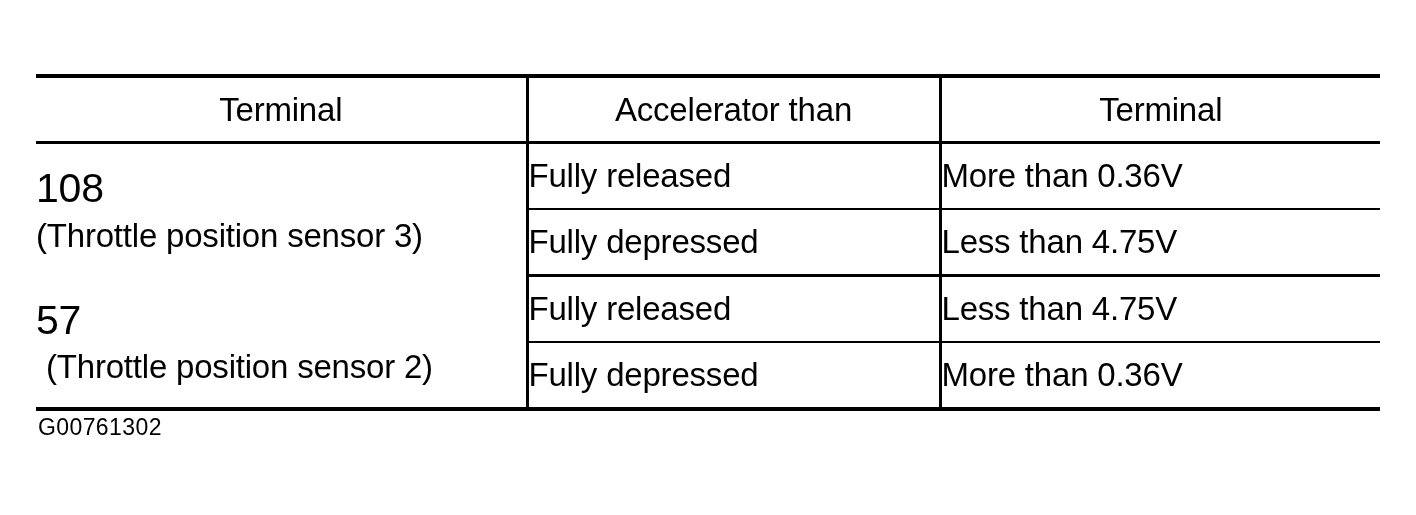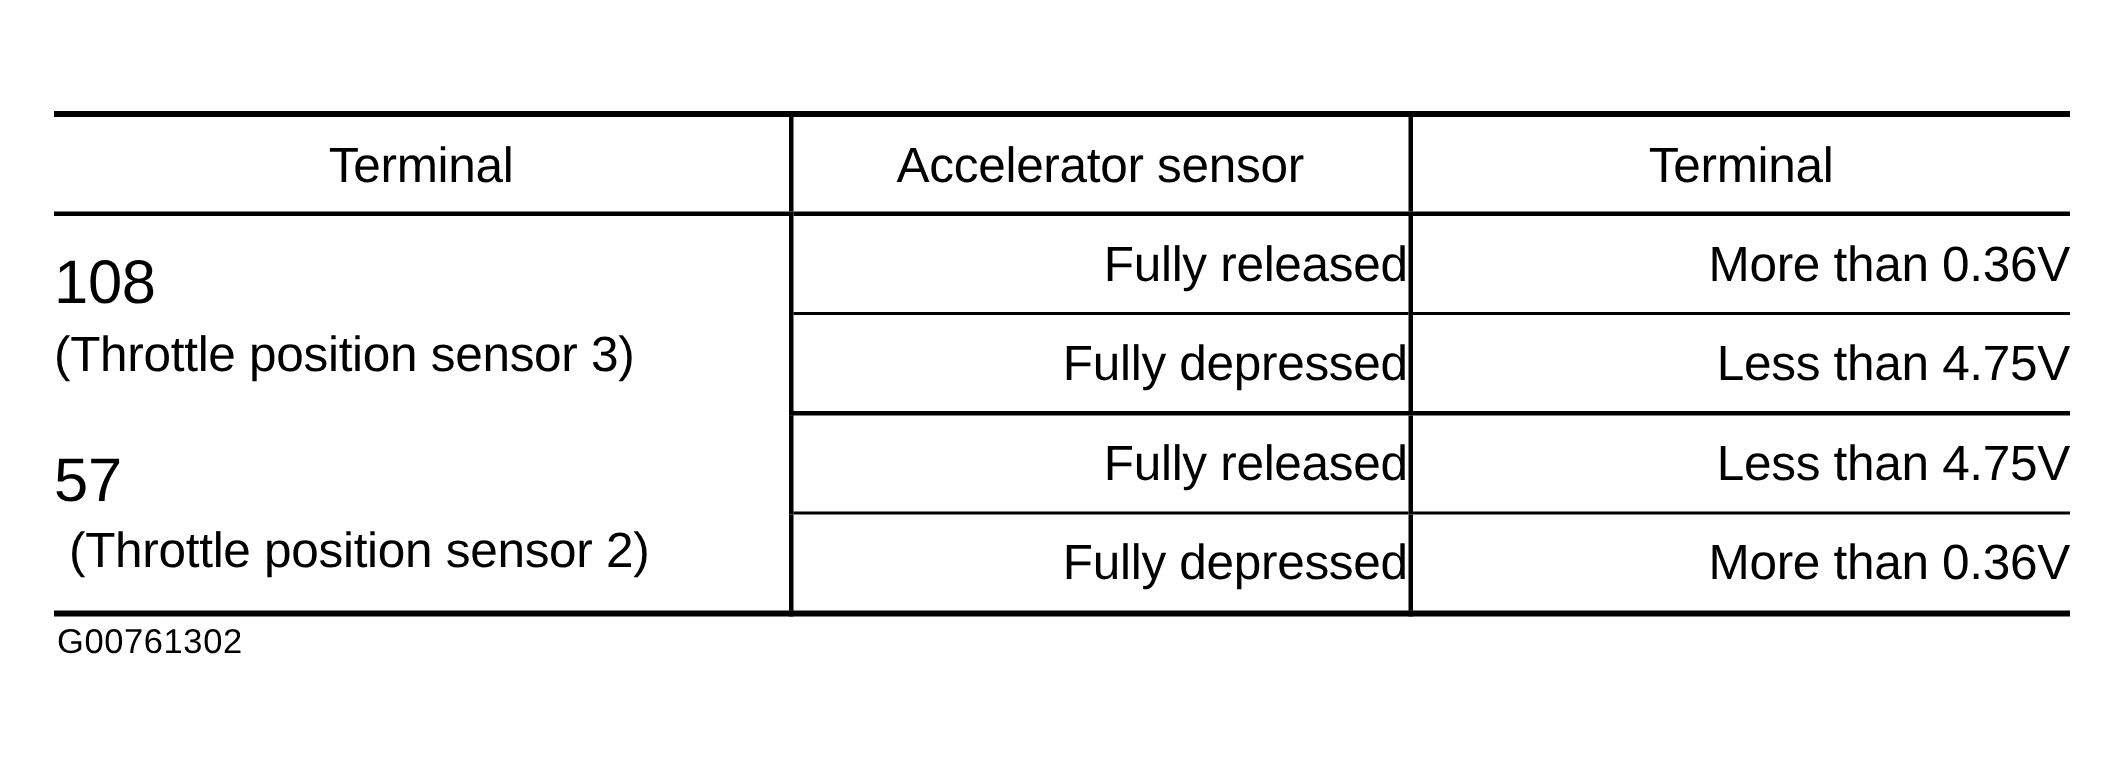--- a/index.html
+++ b/index.html
@@ -66,21 +66,21 @@
 
   
   .body-row td {
     height: 64px;
     font-size: 33px;
     letter-spacing: -0.2px;
   }
 
   .cell-pedal,
   .cell-voltage {
-    text-align: right;
+    text-align: left;
   }
 
   
   .rule-inner .cell-pedal,
   .rule-inner .cell-voltage {
     border-bottom: 2px solid #000;
   }
 
   
   .rule-group td {
@@ -122,21 +122,21 @@
   <table class="spec-table">
     <colgroup>
       <col class="col-terminal">
       <col class="col-pedal">
       <col class="col-voltage">
     </colgroup>
 
     <thead>
       <tr class="header-row">
         <th class="cell-terminal-header">Terminal</th>
-        <th class="cell-pedal">Accelerator sensor</th>
+        <th class="cell-pedal">Accelerator than</th>
         <th class="cell-voltage">Terminal</th>
       </tr>
     </thead>
 
     <tbody>
 
       <tr class="body-row rule-inner">
         <td class="cell-terminal" rowspan="2">
           <span class="terminal-number">108</span>
           <span class="terminal-name">(Throttle position sensor 3)</span>

